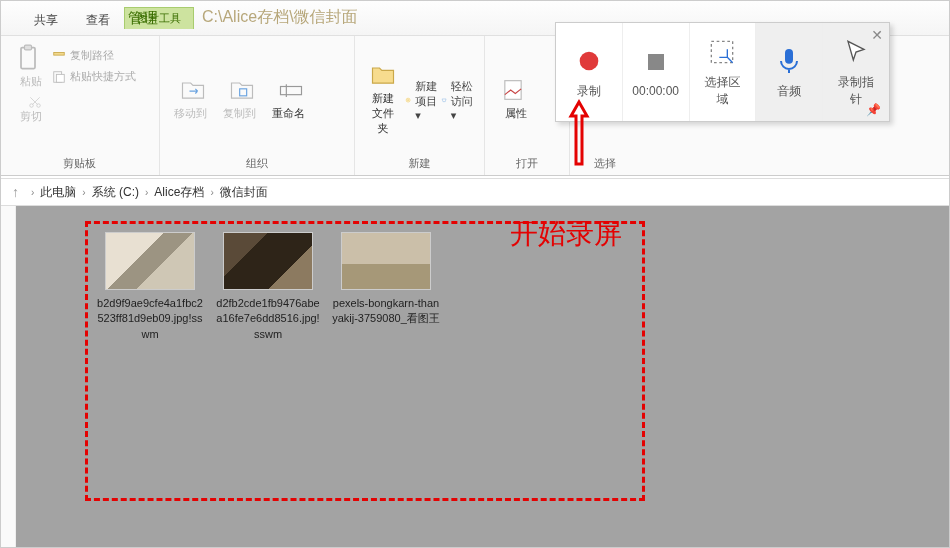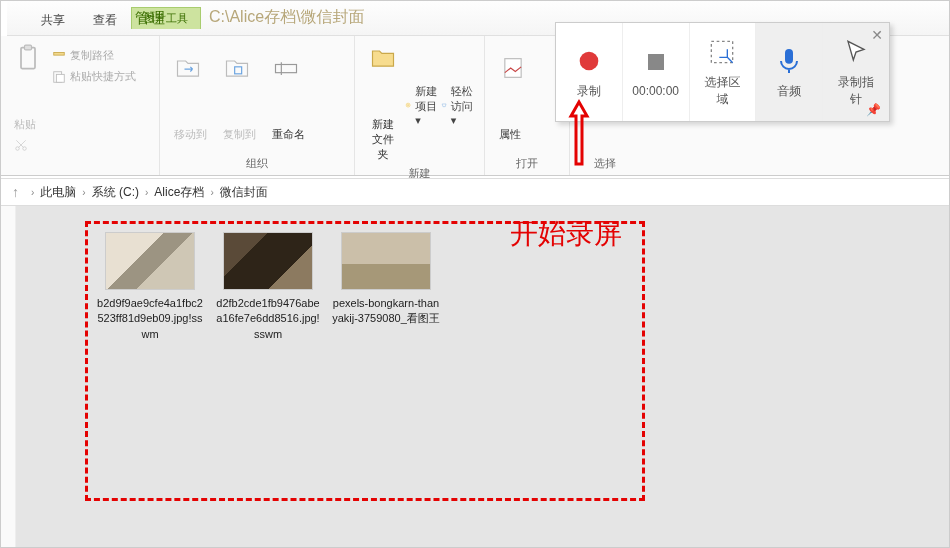--- a/index.html
+++ b/index.html
@@ -1,30 +1,30 @@
 <!DOCTYPE html>
 <html><head>
   <meta charset="utf-8">
   <style>
     * { margin: 0; padding: 0; box-sizing: border-box; font-family: "Microsoft YaHei", sans-serif; }
     body { background: #fff; width: 950px; height: 548px; position: relative; overflow: hidden; }
 
     
-    .tabstrip { position: absolute; left: 0; top: 0; right: 0; height: 36px; display: flex; align-items: flex-end; padding-left: 20px; background: linear-gradient(#fefefe,#f5f5f5); border-bottom: 1px solid #e0e0e0; margin-left: 7px; }
+    .tabstrip { position: absolute; left: 0; top: 0; right: 0; height: 36px; display: flex; align-items: flex-end; padding-left: 20px; background: linear-gradient(#fefefe,#f5f5f5); border-bottom: 1px solid #e0e0e0; }
     .tabstrip .tab { padding: 6px 14px; font-size: 12px; color: #444; cursor: pointer; }
     .tabstrip .contextual { background: #cde39f; color: #3a6e00; font-size: 11px; padding: 3px 12px; margin-bottom: 6px; border: 1px solid #a8cc6e; border-bottom: none; }
     .tabstrip .path { color: #b7a77a; font-size: 16px; margin-left: 8px; align-self: center; }
     .tabstrip .manage { position: absolute; left: 128px; top: 9px; font-size: 15px; color: #3a6e00; font-family: Liberation Mono, monospace; }
 
     
     .ribbon { position: absolute; left: 0; top: 36px; right: 0; height: 140px; background: #fafafa; border-bottom: 1px solid #ccc; display: flex; }
     .rgroup { border-right: 1px solid #e5e5e5; padding: 6px 10px 4px; display: flex; flex-direction: column; justify-content: space-between; height: 100%; position: relative; }
     .rgroup .glabel { text-align: center; font-size: 11px; color: #666; padding-top: 2px; }
     .rrow { display: flex; gap: 8px; flex: 1; }
-    .rbtn { display: flex; flex-direction: column; align-items: flex-start; justify-content: center; padding: 2px 4px; font-size: 11px; color: #333; cursor: pointer; text-align: center; gap: 43px; }
+    .rbtn { display: flex; flex-direction: column; align-items: flex-end; justify-content: center; padding: 2px 4px; font-size: 11px; color: #333; cursor: pointer; text-align: center; }
     .rbtn.dis { color: #bbb; }
     .ricon { width: 28px; height: 28px; display: flex; align-items: center; justify-content: center; margin-bottom: 2px; }
     .ricon svg { width: 28px; height: 28px; }
     .smallopt { font-size: 11px; color: #aaa; display: flex; align-items: center; gap: 4px; padding: 2px 0; }
     .smallicon { width: 14px; height: 14px; display: inline-block; }
 
     
     .recbar { position: absolute; right: 60px; top: 22px; width: 335px; height: 100px; background: #fff; border: 1px solid #ccc; box-shadow: 3px 3px 5px rgba(0,0,0,.15); display: flex; z-index: 20; }
     .recbtn { flex: 1; display: flex; flex-direction: column; align-items: center; justify-content: center; gap: 6px; font-size: 12px; color: #555; border-right: 1px solid #eee; cursor: pointer; }
     .recbtn:last-child { border-right: none; }
@@ -37,21 +37,21 @@
     .arrow { position: absolute; left: 567px; top: 98px; width: 24px; height: 70px; z-index: 30; }
     .arrow svg { width: 100%; height: 100%; }
     .annot { position: absolute; left: 510px; top: 168px; color: #e40202; font-size: 28px; font-weight: 500; z-index: 30; margin-top: 47px; }
 
     
     .crumb { position: absolute; left: 0; top: 178px; right: 0; height: 28px; background: #fff; border-top: 1px solid #ddd; border-bottom: 1px solid #ddd; display: flex; align-items: center; padding-left: 12px; font-size: 12px; color: #333; gap: 4px; }
     .crumb .sep { color: #888; font-size: 10px; padding: 0 2px; }
     .crumb .back { color: #999; font-size: 14px; margin-right: 6px; }
 
     
-    .content { position: absolute; left: 0; top: 206px; right: 0; bottom: 0; background: #e5e5e5; }
+    .content { position: absolute; left: 0; top: 206px; right: 0; bottom: 0; background: #a3a3a3; }
     .sidebar { position: absolute; left: 0; top: 0; bottom: 0; width: 16px; background: #fafafa; border-right: 1px solid #eee; }
     .files { position: absolute; left: 85px; top: 15px; width: 560px; height: 280px; border: 3px dashed #e40202; padding: 8px; display: flex; gap: 10px; align-items: flex-start; }
     .fitem { width: 108px; display: flex; flex-direction: column; align-items: center; cursor: pointer; }
     .thumb { width: 90px; height: 58px; background: #d0c8b8; border: 1px solid #ccc; background-size: cover; }
     .fname { font-size: 11px; text-align: center; word-break: break-all; line-height: 1.4; margin-top: 6px; color: #222; }
 
     
     .t1 { background: linear-gradient(135deg,#e8e0d2 40%,#9c9482 40%,#9c9482 60%,#cfc7b5 60%); }
     .t2 { background: linear-gradient(135deg,#5a4a38 30%,#2e2418 30%,#2e2418 70%,#8c7a60 70%); }
     .t3 { background: linear-gradient(180deg,#cbbfa9 55%,#a69878 55%); }

